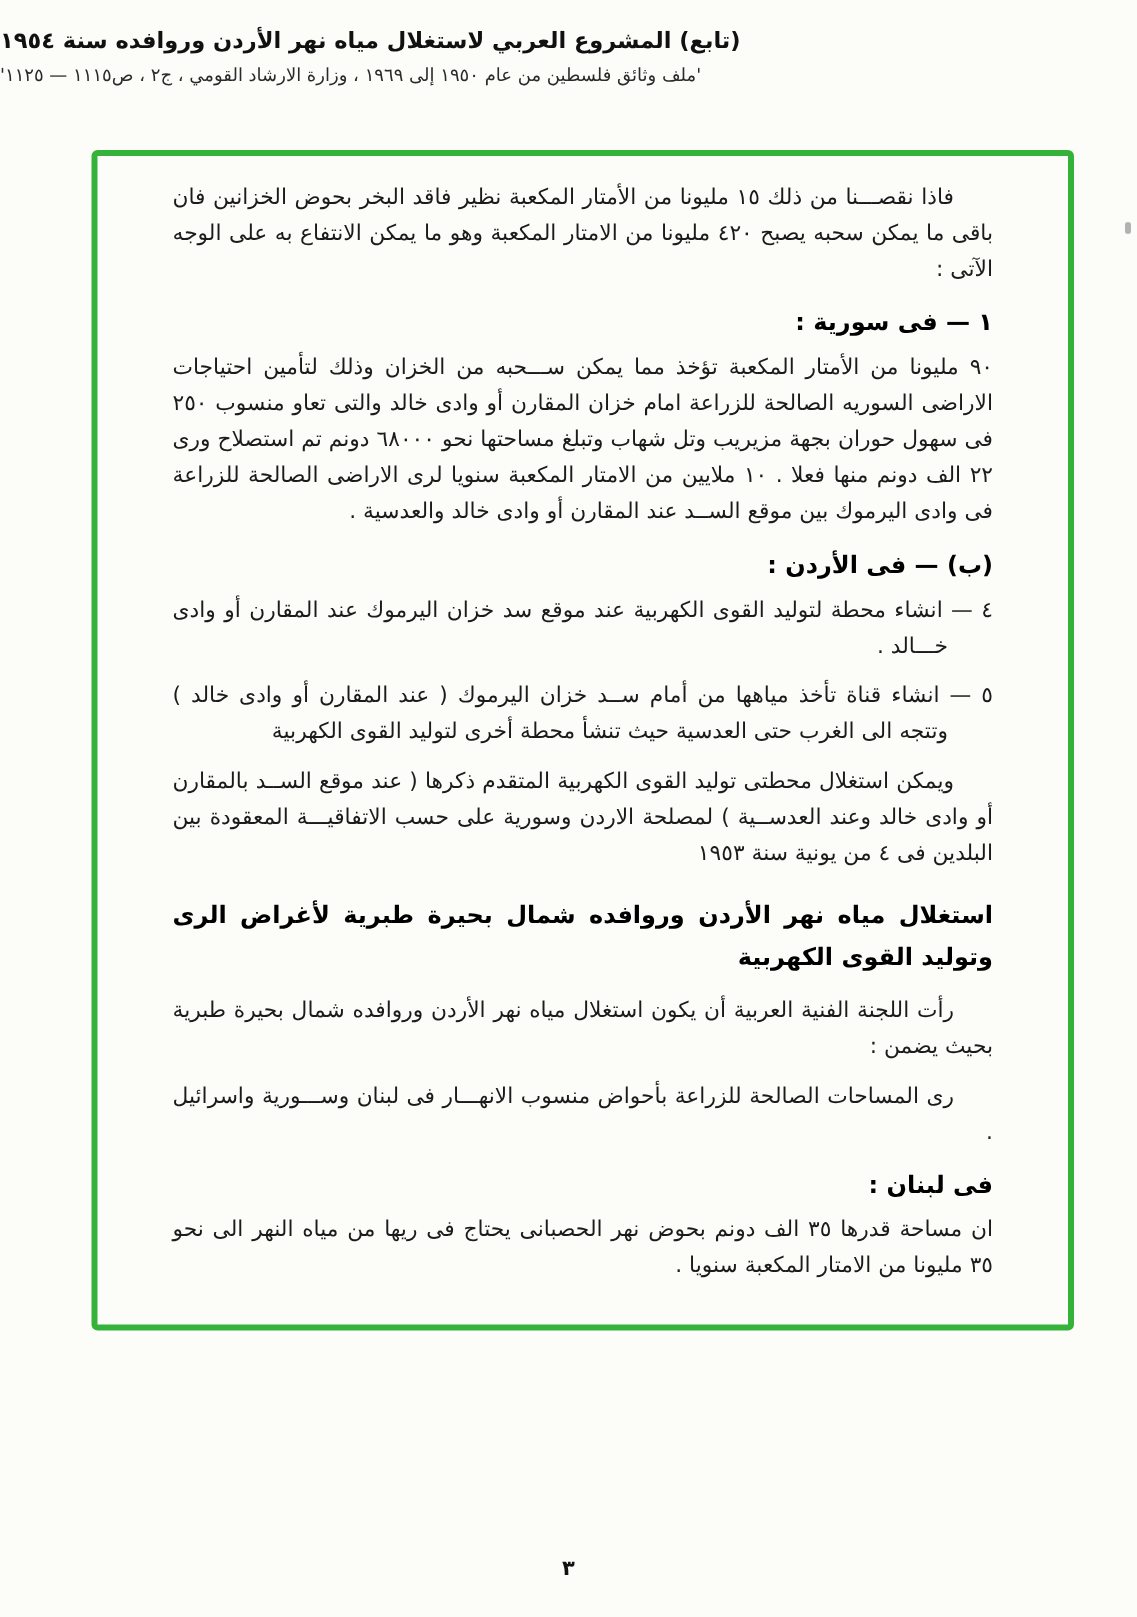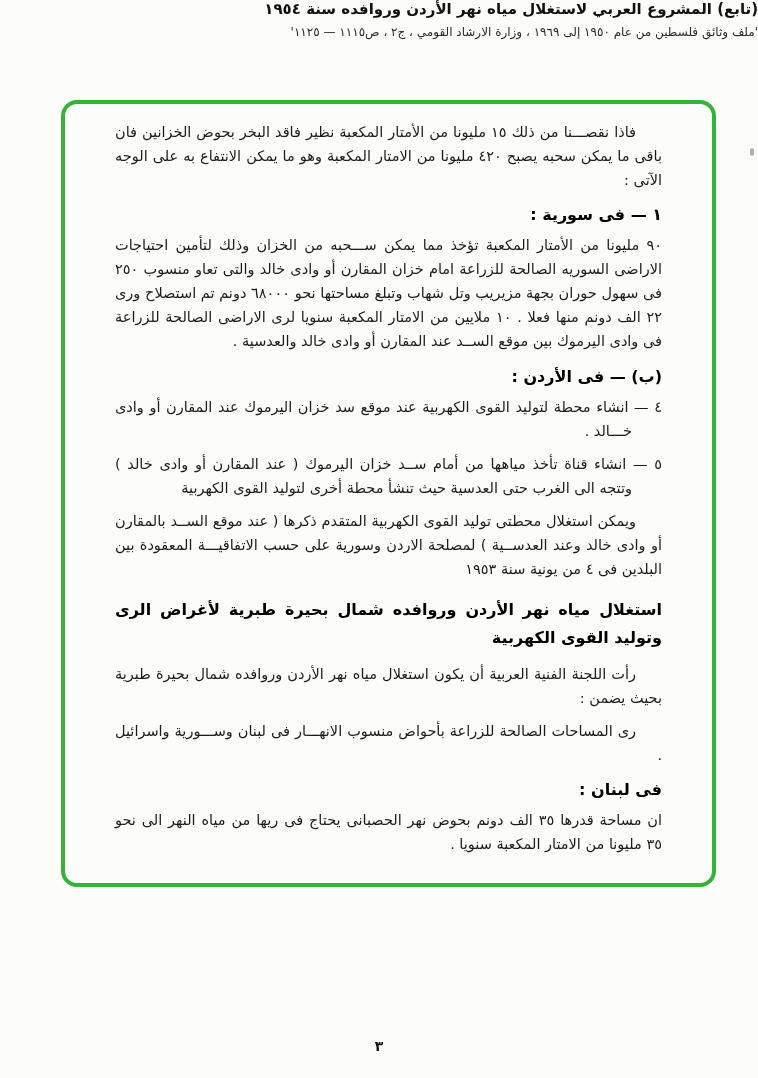--- a/index.html
+++ b/index.html
@@ -8,29 +8,29 @@
   body {
     width: 758px; height: 1078px;
     background: #fcfcf9;
     font-family: "DejaVu Sans", sans-serif;
     color: var(--ink);
     position: relative;
     overflow: hidden;
   }
   .page { position: absolute; inset: 0; direction: rtl; }
 
-  .doc-header { text-align: right; }
+  .doc-header { padding-top: 18px; text-align: left; }
   .hdr-title { font-weight: 700; font-size: 15px; letter-spacing: 0; color:#111; }
   .hdr-source { font-size: 12px; margin-top: 7px; color: #2a2a2a; }
 
   .content-box {
     position: absolute;
     top: 100px; right: 42px; left: 61px;
     border: 4px solid var(--green, #35b23a);
-    border-radius: 16px;
+    border-radius: 4px;
     padding: 16px 50px 18px 50px;
     background: transparent;
   }
 
   .para {
     font-size: 14.5px;
     line-height: 1.66;
     text-align: justify;
     margin: 0 0 9px 0;
     color: var(--ink);

